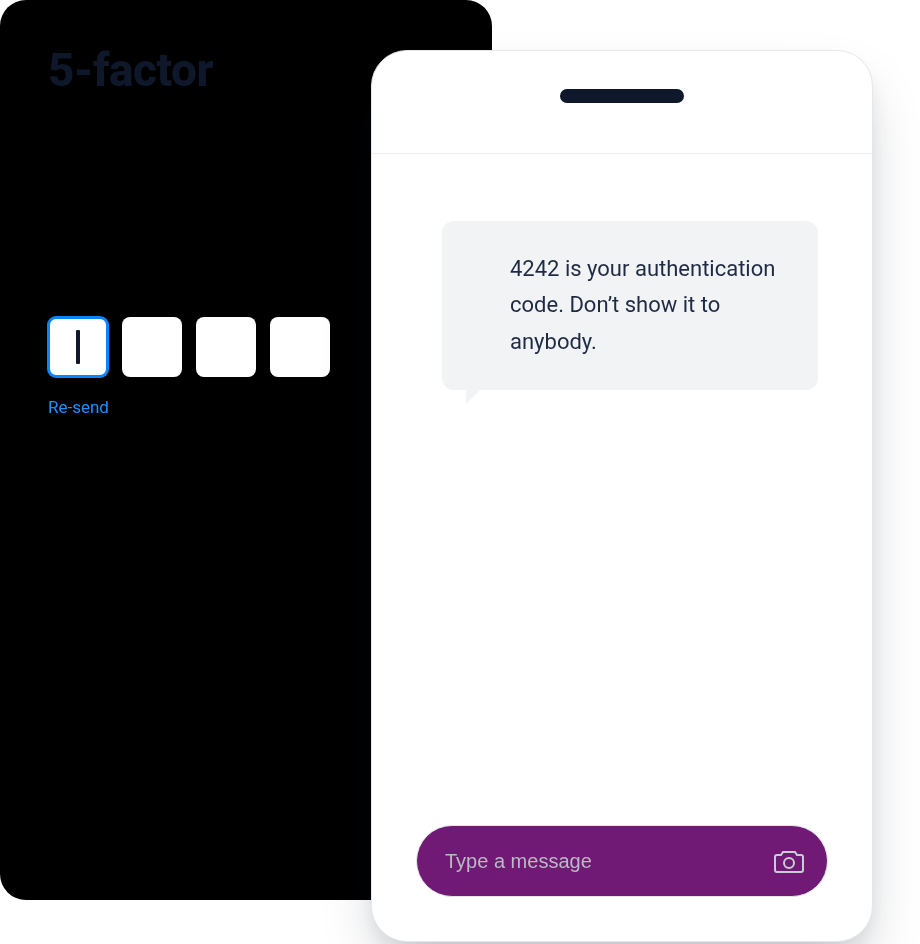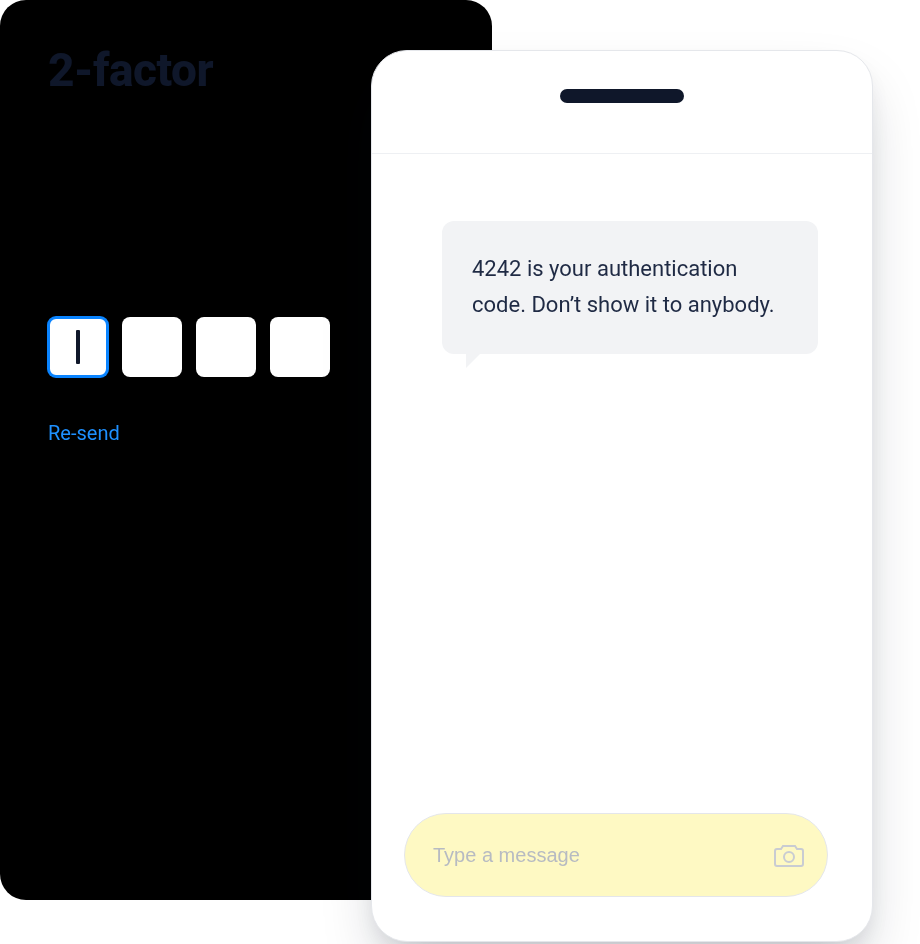--- a/index.html
+++ b/index.html
@@ -31,23 +31,23 @@
       border-radius: 8px;
       border: 2px solid transparent;
       display: flex; align-items: center; justify-content: center;
       font-size: 26px; font-weight: 600; color: #0F172A;
     }
     .code-box.focused { border-color: #0A84FF; box-shadow: 0 0 0 1px #0A84FF; }
     .caret {
       width: 4px; height: 34px; background: #0F172A; border-radius: 1px;
     }
     .resend {
-      margin-top: 44px;
+      margin-top: 20px;
       color: #1E90FF;
-      font-size: 20px;
+      font-size: 17px;
       font-weight: 400;
       cursor: pointer;
       text-decoration: none;
       display: inline-block;
     }
 
     
     .phone {
       position: absolute;
       right: 47px; top: 50px;
@@ -72,59 +72,60 @@
       left: 70px; top: 170px;
       width: 376px;
       background: #F2F3F5;
       border-radius: 12px;
       padding: 30px 30px;
     }
     .bubble-text {
       color: #1F2A44;
       font-size: 22px;
       line-height: 1.65;
+      margin-left: 38px;
     }
     .bubble-tail {
       position: absolute;
       left: 24px; bottom: -14px;
       width: 0; height: 0;
       border-right: 18px solid transparent;
       border-top: 18px solid #F2F3F5;
     }
 
     .composer {
       position: absolute;
-      left: 32px; right: 44px; bottom: 44px;
-      height: 84px;
+      left: 44px; right: 44px; bottom: 44px;
+      height: 72px;
       border: 1.5px solid #E4E6EA;
       border-radius: 50px;
       display: flex; align-items: center;
       padding: 0 22px 0 28px;
       gap: 12px;
-      background: #fef9c3;
+      background: #701a75;
     }
     .composer input {
       flex: 1;
       border: none; outline: none;
       font-size: 20px;
       color: #8A8F99;
       background: transparent;
     }
     .composer input::placeholder { color: #B7BBC2; }
     .camera-icon { width: 32px; height: 28px; flex-shrink: 0; }
     .camera-icon svg { width: 100%; height: 100%; display: block; }
   </style>
 </head>
 <body>
 
 <div class="stage">
 
   <div class="auth-card">
     <h1 class="auth-title">
-      <span>2-factor</span><br>
+      <span>5-factor</span><br>
     </h1>
 
     <div class="code-row">
       <div class="code-box focused">
         <span class="caret"></span>
       </div>
       <div class="code-box"></div>
       <div class="code-box"></div>
       <div class="code-box"></div>
     </div>

